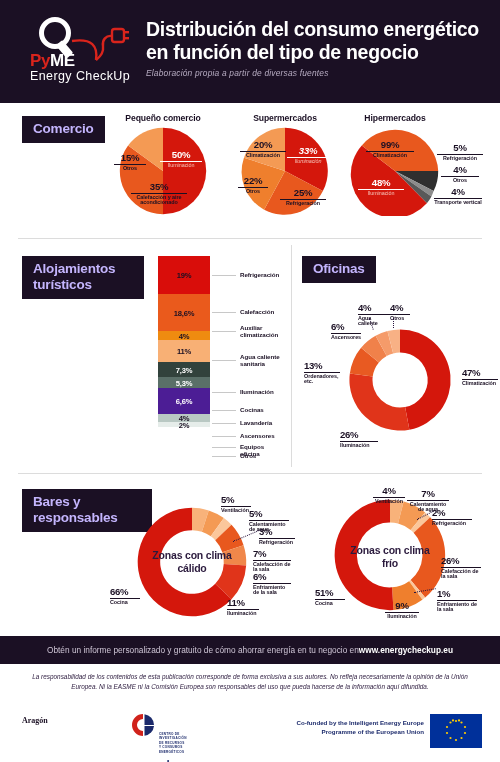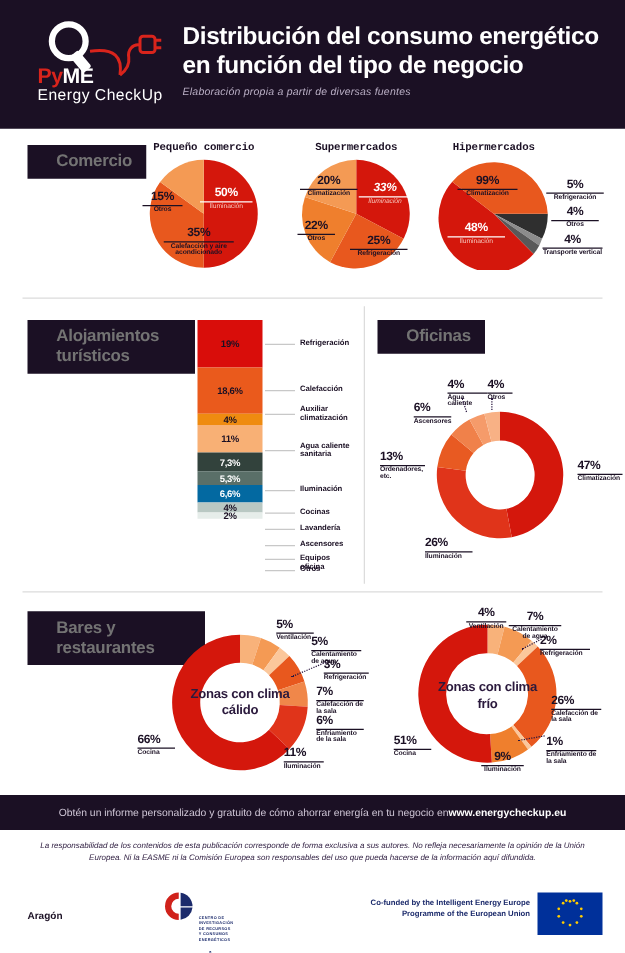--- a/index.html
+++ b/index.html
@@ -34,30 +34,30 @@
     color:#ffffff;font-size:19.5px;font-weight:bold;line-height:1.2;
     letter-spacing:-0.3px;
   }
   .head-sub{
     position:absolute;left:146px;top:68px;width:344px;
     color:#b9aec4;font-size:8.4px;font-style:italic;letter-spacing:0.2px;
   }
 
   
   .band-label{
-    position:absolute;background:#1b1024;color:#737373;
+    position:absolute;background:#1b1024;color:#c4b5fd;
     font-size:13.5px;font-weight:bold;letter-spacing:-0.2px;
-    padding:5px 11px 6px 23px;line-height:1.18;
+    padding:5px 11px 6px 11px;line-height:1.18;
   }
   .hrule{position:absolute;height:1px;background:#dcdcdc;}
   .vrule{position:absolute;width:1px;background:#dcdcdc;}
 
   .chart-title{
     position:absolute;text-align:center;color:#1b1024;
-    font-size:8.6px;font-weight:bold;letter-spacing:-0.1px;font-family:Liberation Mono, monospace;
+    font-size:8.6px;font-weight:bold;letter-spacing:-0.1px;
   }
 
   
   .lbl{position:absolute;line-height:1.05;}
   .lbl .pct{
     display:block;font-size:9.6px;font-weight:bold;color:#1b1024;
     letter-spacing:-0.3px;
   }
   .lbl .rule{display:block;height:1px;background:#1b1024;margin:0.5px 0 1px 0;}
   .lbl .nm{display:block;font-size:5.4px;font-weight:bold;color:#1b1024;letter-spacing:-0.05px;}
@@ -102,21 +102,21 @@
   .disclaimer{
     position:absolute;left:30px;top:672px;width:440px;
     text-align:center;color:#2b1a3d;font-size:6.4px;font-style:italic;
     line-height:1.55;
   }
 
   
   .camaras{position:absolute;left:22px;top:710px;}
   .camaras .word{font-family:"Liberation Serif", serif;font-size:22px;font-weight:bold;color:#c8102e;line-height:1;letter-spacing:-0.6px;}
   .camaras .word .cbox{display:inline-block;background:#f3c300;color:#c8102e;padding:0 1px;}
-  .camaras .ar{font-family:Liberation Sans, sans-serif;font-size:8px;font-weight:bold;color:#1b1024;text-align:right;margin-top:18px;}
+  .camaras .ar{font-family:Liberation Serif, serif;font-size:8px;font-weight:bold;color:#1b1024;text-align:right;margin-top:6px;}
   .circe{position:absolute;left:130px;top:712px;}
   .circe .cw{font-family:"Liberation Serif", serif;font-size:18px;color:#1b2a6b;line-height:1;letter-spacing:-0.2px;}
   .circe .cs{font-size:3.1px;color:#1b2a6b;line-height:1.45;letter-spacing:0.25px;margin-top:2px;white-space:pre-line;font-weight:bold;}
   .eu-txt{position:absolute;right:76px;top:718px;width:190px;text-align:right;color:#1b2a6b;font-size:6.2px;font-weight:bold;line-height:1.5;}
   .eu-flag{position:absolute;right:18px;top:714px;width:52px;height:34px;background:#00309a;}
 </style>
 </head>
 <body>
 
 <div class="page">
@@ -255,21 +255,21 @@
       </div>
     <div class="seg" style="height:22px;background:#f8b075;">
         <span class="sv">11%</span>
       </div>
     <div class="seg dark" style="height:15px;background:#32423c;">
         <span class="sv">7,3%</span>
       </div>
     <div class="seg dark" style="height:11px;background:#5a6f68;">
         <span class="sv">5,3%</span>
       </div>
-    <div class="seg dark" style="height:14px;background:#0369a1;">
+    <div class="seg dark" style="height:26px;background:#4c1d95;">
         <span class="sv">6,6%</span>
       </div>
     <div class="seg" style="height:8px;background:#b9c8c3;">
         <span class="sv">4%</span>
       </div>
     <div class="seg" style="height:5px;background:#e6edea;">
         <span class="sv" style="top:50%;">2%</span>
       </div>
   </div>
 
@@ -349,21 +349,21 @@
     <span class="nm">Agua caliente</span>
   </div>
   <div class="lbl" style="left:390px;top:303px;width:20px;">
     <span class="pct">4%</span>
     <span class="rule"></span>
     <span class="nm">Otros</span>
   </div>
   <div class="leader" style="left:370px;top:318px;width:12px;transform:rotate(72deg);"></div>
   <div class="leader" style="left:394px;top:318px;width:10px;transform:rotate(90deg);"></div>
 
-  <div class="band-label" style="left:22px;top:489px;width:108px;">Bares y restaurantes</div>
+  <div class="band-label" style="left:22px;top:489px;width:108px;">Bares y responsables</div>
 
   <svg style="position:absolute;left:133px;top:503px;" width="118" height="118" viewBox="0 0 100 100">
     <g transform="translate(50,50)">
 
       <path d="M0 -46 A46 46 0 0 1 14.2 -43.7 L8.35 -25.7 A27 27 0 0 0 0 -27 Z" fill="#f8b27a"></path>
 
       <path d="M14.2 -43.7 A46 46 0 0 1 27.0 -37.2 L15.9 -21.8 A27 27 0 0 0 8.35 -25.7 Z" fill="#f49a54"></path>
 
       <path d="M27.0 -37.2 A46 46 0 0 1 33.5 -31.5 L19.7 -18.5 A27 27 0 0 0 15.9 -21.8 Z" fill="#fbc79b"></path>
 

